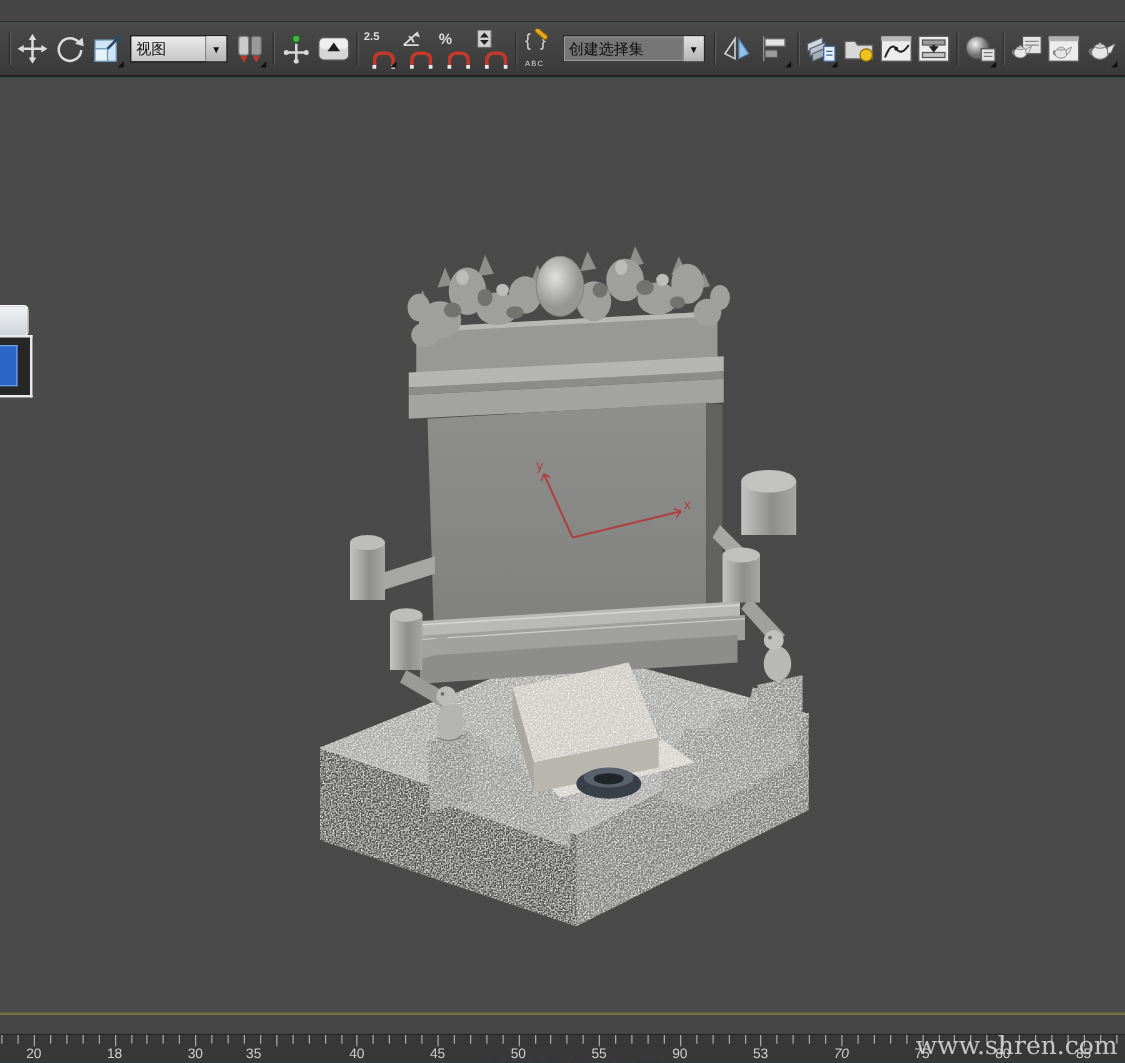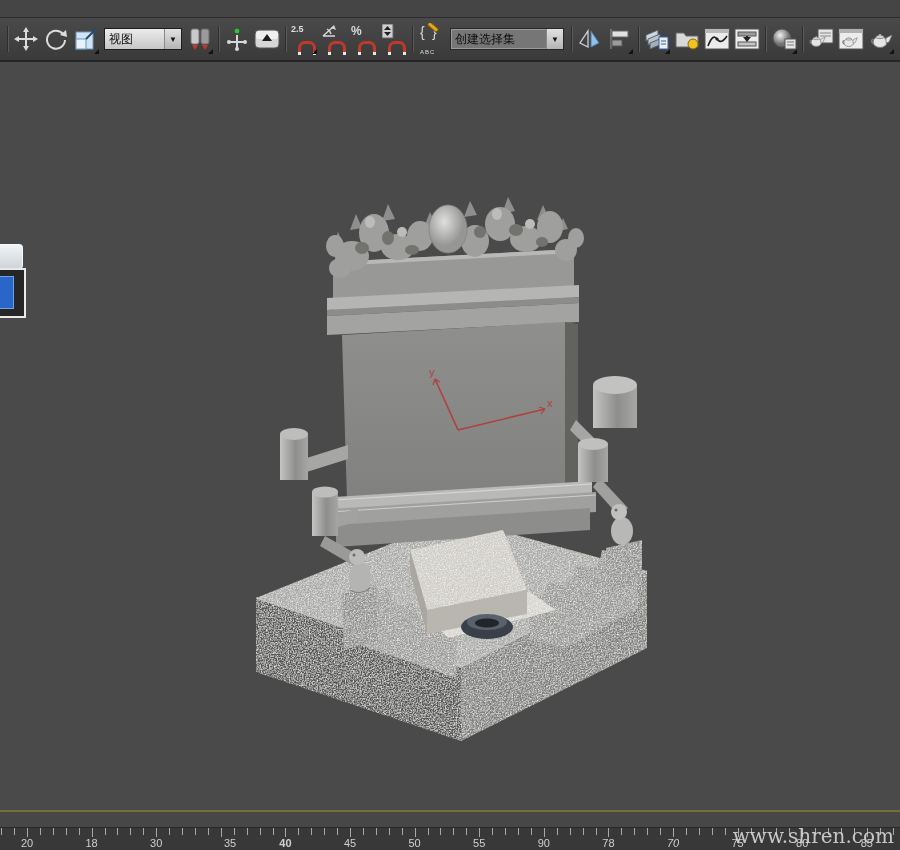--- a/index.html
+++ b/index.html
@@ -488,27 +488,27 @@
       <div class="tick" style="left: 117.48px; height: 7px;"></div>
       <div class="tick" style="left: 130.4px; height: 7px;"></div>
       <div class="tick" style="left: 143.32px; height: 7px;"></div>
       <div class="tick" style="left: 156.24px; height: 9px;"></div>
       <div class="tick-label" style="left: 156.24px;">30</div>
       <div class="tick" style="left: 169.16px; height: 7px;"></div>
       <div class="tick" style="left: 182.08px; height: 7px;"></div>
       <div class="tick" style="left: 195px; height: 7px;"></div>
       <div class="tick" style="left: 207.92px; height: 7px;"></div>
       <div class="tick" style="left: 220.84px; height: 9px;"></div>
-      <div class="tick-label" style="left: 230px;">35</div>
+      <div class="tick-label" style="left: 203px;">35</div>
       <div class="tick" style="left: 233.76px; height: 7px;"></div>
       <div class="tick" style="left: 246.68px; height: 7px;"></div>
       <div class="tick" style="left: 259.6px; height: 7px;"></div>
       <div class="tick" style="left: 272.52px; height: 7px;"></div>
       <div class="tick" style="left: 285.44px; height: 9px;"></div>
-      <div class="tick-label" style="left: 285.44px; font-weight: bold;">40</div>
+      <div class="tick-label" style="left: 285.44px;">40</div>
       <div class="tick" style="left: 298.36px; height: 7px;"></div>
       <div class="tick" style="left: 311.28px; height: 7px;"></div>
       <div class="tick" style="left: 324.2px; height: 7px;"></div>
       <div class="tick" style="left: 337.12px; height: 7px;"></div>
       <div class="tick" style="left: 350.04px; height: 9px;"></div>
       <div class="tick-label" style="left: 350.04px;">45</div>
       <div class="tick" style="left: 362.96px; height: 7px;"></div>
       <div class="tick" style="left: 375.88px; height: 7px;"></div>
       <div class="tick" style="left: 388.8px; height: 7px;"></div>
       <div class="tick" style="left: 401.72px; height: 7px;"></div>
@@ -524,21 +524,21 @@
       <div class="tick" style="left: 505.08px; height: 7px;"></div>
       <div class="tick" style="left: 518px; height: 7px;"></div>
       <div class="tick" style="left: 530.92px; height: 7px;"></div>
       <div class="tick" style="left: 543.84px; height: 9px;"></div>
       <div class="tick-label" style="left: 543.84px;">90</div>
       <div class="tick" style="left: 556.76px; height: 7px;"></div>
       <div class="tick" style="left: 569.68px; height: 7px;"></div>
       <div class="tick" style="left: 582.6px; height: 7px;"></div>
       <div class="tick" style="left: 595.52px; height: 7px;"></div>
       <div class="tick" style="left: 608.44px; height: 9px;"></div>
-      <div class="tick-label" style="left: 608.44px;">78</div>
+      <div class="tick-label" style="left: 608.44px;">53</div>
       <div class="tick" style="left: 621.36px; height: 7px;"></div>
       <div class="tick" style="left: 634.28px; height: 7px;"></div>
       <div class="tick" style="left: 647.2px; height: 7px;"></div>
       <div class="tick" style="left: 660.12px; height: 7px;"></div>
       <div class="tick" style="left: 673.04px; height: 9px;"></div>
       <div class="tick-label" style="left: 673.04px; font-style: italic;">70</div>
       <div class="tick" style="left: 685.96px; height: 7px;"></div>
       <div class="tick" style="left: 698.88px; height: 7px;"></div>
       <div class="tick" style="left: 711.8px; height: 7px;"></div>
       <div class="tick" style="left: 724.72px; height: 7px;"></div>

